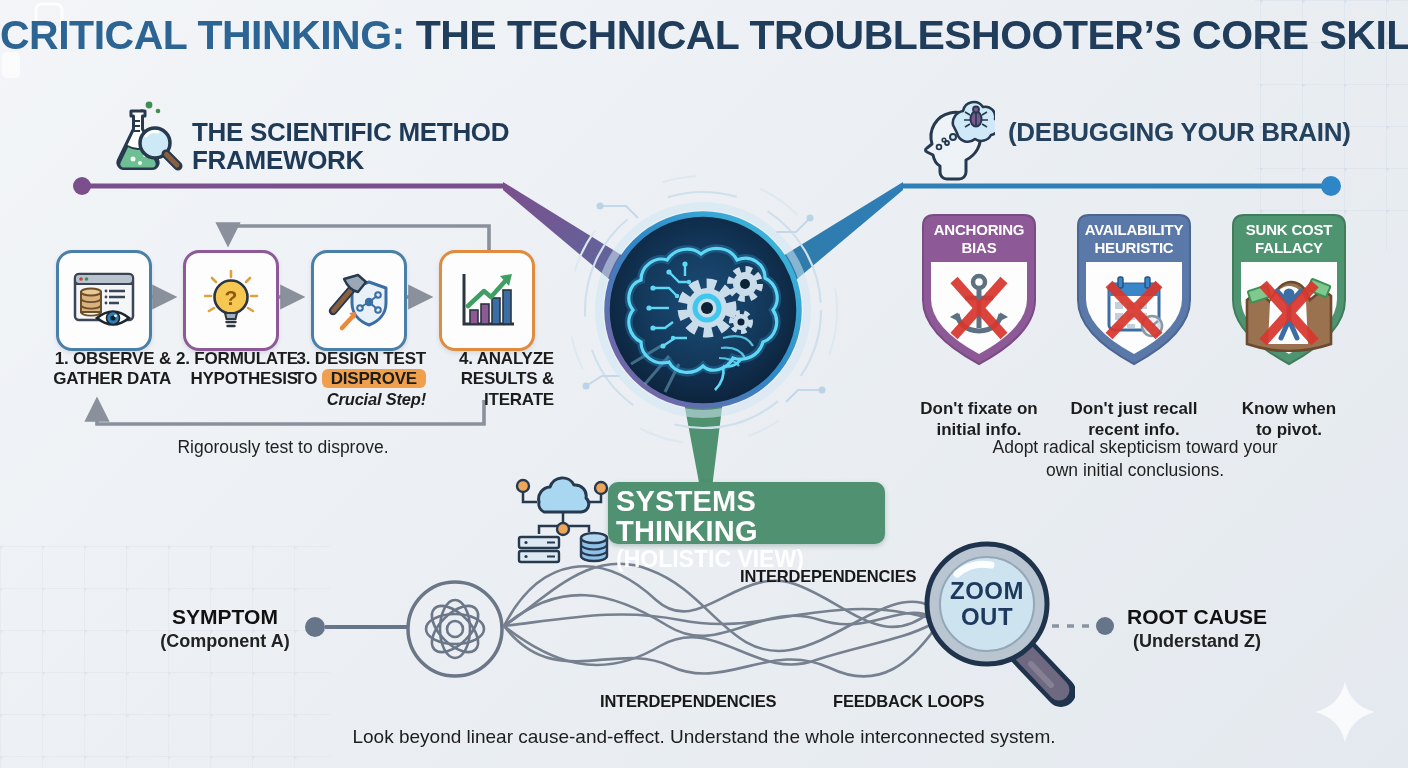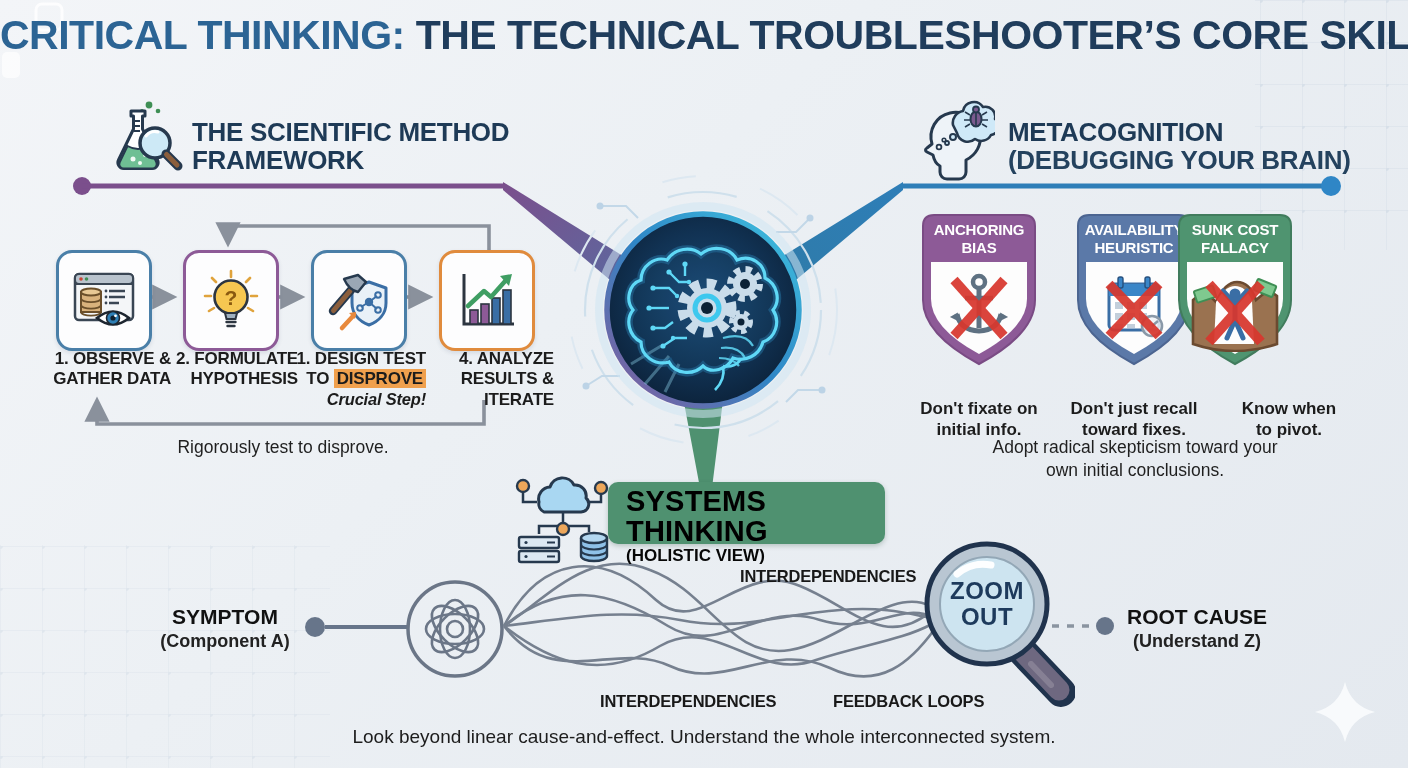--- a/index.html
+++ b/index.html
@@ -16,32 +16,32 @@
   .title .hl{color:#2c6494;}
   .title .rest{color:#203d5c;}
   
   .sec-heading{font-size:26px;font-weight:bold;color:#1e3a56;line-height:1.07;letter-spacing:-0.3px;}
   .sec-heading .sub{font-weight:600;color:#24425e;}
   
   .step-box{width:90px;height:95px;background:#fdfdfe;border-radius:16px;
     box-shadow:0 2px 4px rgba(40,60,90,.12);display:flex;align-items:center;justify-content:center;}
   .step-label{width:140px;text-align:right;font-size:17px;font-weight:bold;line-height:1.2;color:#1c1c1c;letter-spacing:-0.2px;}
   .step-sub{font-style:italic;font-weight:600;font-size:16.5px;}
-  .hl-disprove{background:#f0a04d;padding:0 3px;border-radius:0;}
+  .hl-disprove{background:#f0a04d;padding:0 9px;border-radius:6px;}
   .note{font-size:17.5px;line-height:1.3;text-align:center;color:#1f1f1f;}
   
   .shield{width:118px;height:160px;}
   .shield-title{top:9px;left:0;width:118px;text-align:center;color:#fff;
     font-size:15px;font-weight:bold;line-height:1.18;letter-spacing:-0.2px;}
   .shield-caption{width:160px;text-align:center;font-size:17px;font-weight:600;line-height:1.22;color:#1c1c1c;margin-top:24px;}
   
-  .banner{width:277px;height:62px;background:#4f9170;border-radius:10px;color:#000000;
-    padding:4px 0 0 18px;box-sizing:border-box;box-shadow:0 2px 5px rgba(30,70,50,.25);}
+  .banner{width:277px;height:62px;background:#4f9170;border-radius:10px;color:#ffffff;
+    padding:4px 0 0 8px;box-sizing:border-box;box-shadow:0 2px 5px rgba(30,70,50,.25);}
   .banner .l1{font-size:29px;font-weight:bold;letter-spacing:.2px;line-height:1.05;}
-  .banner .l2{font-size:17px;font-weight:600;opacity:.97;line-height:1.05;}
+  .banner .l2{font-size:23px;font-weight:600;opacity:.97;line-height:1.05;}
   
   .endpoint{text-align:center;line-height:1.25;}
   .endpoint .l1{font-size:21px;font-weight:bold;color:#111;}
   .endpoint .l2{font-size:18px;color:#222;font-weight:bold;}
   .net-label{font-size:16.5px;font-weight:bold;color:#181818;letter-spacing:-0.2px;}
   .lens-text{width:120px;text-align:center;font-size:24px;font-weight:bold;color:#1d3a5c;line-height:1.1;letter-spacing:.5px;}
   .bottom-note{left:0;width:100%;text-align:center;font-size:19px;color:#1d1d1d;}
 </style>
 </head>
 <body>
@@ -160,21 +160,20 @@
     <path d="M50,28 a12,12 0 0 1 10,-14 a11,11 0 0 1 20,-4 a10,10 0 0 1 12,12 a9,9 0 0 1 -4,16 a11,11 0 0 1 -16,4 a11,11 0 0 1 -18,-6 Z" fill="#cfe9f8" stroke="#26394e" stroke-width="2.6" stroke-linejoin="round"></path>
     <g>
       <ellipse cx="73" cy="22" rx="5.5" ry="7.5" fill="#7a5a8e" stroke="#26394e" stroke-width="2"></ellipse>
       <circle cx="73" cy="12.5" r="3" fill="#7a5a8e" stroke="#26394e" stroke-width="1.8"></circle>
       <path d="M73,15 V30 M67,18 l-5,-3 M79,18 l5,-3 M67,23 h-6 M79,23 h6 M67,27 l-5,3 M79,27 l5,3" stroke="#26394e" stroke-width="1.6"></path>
     </g>
     <circle cx="50" cy="40" r="3" fill="#cfe9f8" stroke="#26394e" stroke-width="2"></circle>
     <circle cx="44" cy="46" r="2" fill="#cfe9f8" stroke="#26394e" stroke-width="1.8"></circle>
   </svg>
   <div class="abs sec-heading" style="left:1008px;top:119px">
-    <div>METACOGNITION</div>
     <div class="sub">(DEBUGGING YOUR BRAIN)</div>
   </div>
 
   <div class="abs step-box" style="left:56px;top:250px;border:3.5px solid #4a7fa8">
     <svg width="70" height="70" viewBox="0 0 70 70">
       <rect x="6" y="8" width="58" height="46" rx="4" fill="#f4f6f8" stroke="#3a4654" stroke-width="2.5"></rect>
       <path d="M6,18 h58" stroke="#3a4654" stroke-width="2"></path>
       <rect x="6" y="8" width="58" height="10" rx="4" fill="#b9c3cd" stroke="#3a4654" stroke-width="2"></rect>
       <circle cx="12" cy="13" r="1.8" fill="#c94436"></circle>
         <circle cx="17.5" cy="13" r="1.8" fill="#3f8f55"></circle>
@@ -239,21 +238,21 @@
 
   <div class="abs step-label" style="left:31px;top:349px">
     <div>1. OBSERVE &amp;</div>
     <div>GATHER DATA</div>
   </div>
   <div class="abs step-label" style="left:158px;top:349px">
     <div>2. FORMULATE</div>
     <div>HYPOTHESIS</div>
   </div>
   <div class="abs step-label" style="left:286px;top:349px">
-    <div>1. DESIGN TEST</div>
+    <div>3. DESIGN TEST</div>
     <div><span>TO </span><span class="hl-disprove">DISPROVE</span></div>
     <div class="step-sub">Crucial Step!</div>
   </div>
   <div class="abs step-label" style="left:414px;top:349px">
     <div>4. ANALYZE</div>
     <div>RESULTS &amp;</div>
     <div>ITERATE</div>
   </div>
 
   <div class="abs note" style="left:108px;top:436px;width:350px">
@@ -376,24 +375,24 @@
       <circle cx="50" cy="56" r="10" fill="#eef2f6" fill-opacity="0.85" stroke="#8a99a8" stroke-width="2.6"></circle>
       <path d="M50,56 l6,-5" stroke="#8a99a8" stroke-width="2.4"></path>
       <g stroke="#d8372e" stroke-width="9.5" opacity="0.93">
         <path d="M7,14 L57,66"></path>
           <path d="M57,14 L7,66"></path>
       </g>
     </svg>
   </div>
   <div class="abs shield-caption" style="left:1054px;top:375px">
     <div>Don't just recall</div>
-    <div>toward fixes.</div>
-  </div>
-
-  <div class="abs shield" style="left:1176px;top:212px">
+    <div>recent info.</div>
+  </div>
+
+  <div class="abs shield" style="left:1230px;top:212px">
     <svg class="abs" style="left:0;top:0" width="118" height="160" viewBox="0 0 118 160">
       <path d="M14,3 H104 Q115,3 115,14 V88 Q115,122 59,152 Q3,122 3,88 V14 Q3,3 14,3 Z" fill="#4f9470" stroke="#417c5d" stroke-width="2"></path>
       <path d="M11,50 h96 v37 q0,29 -48,55 q-48,-26 -48,-55 Z" fill="#fdfdfd"></path>
     </svg>
     <div class="abs shield-title">
       <div>SUNK COST</div>
       <div>FALLACY</div>
     </div>
     <svg class="abs" style="left:15px;top:56px" width="88" height="84" viewBox="0 0 88 84">
       <path d="M2,32 q10,-9 18,-3 l5,5 q9,-20 21,-20 q13,0 19,18 l6,-5 q8,-6 15,1 V76 q-42,14 -84,0 Z" fill="#9a7250" stroke="#6b4a30" stroke-width="2.6"></path>

